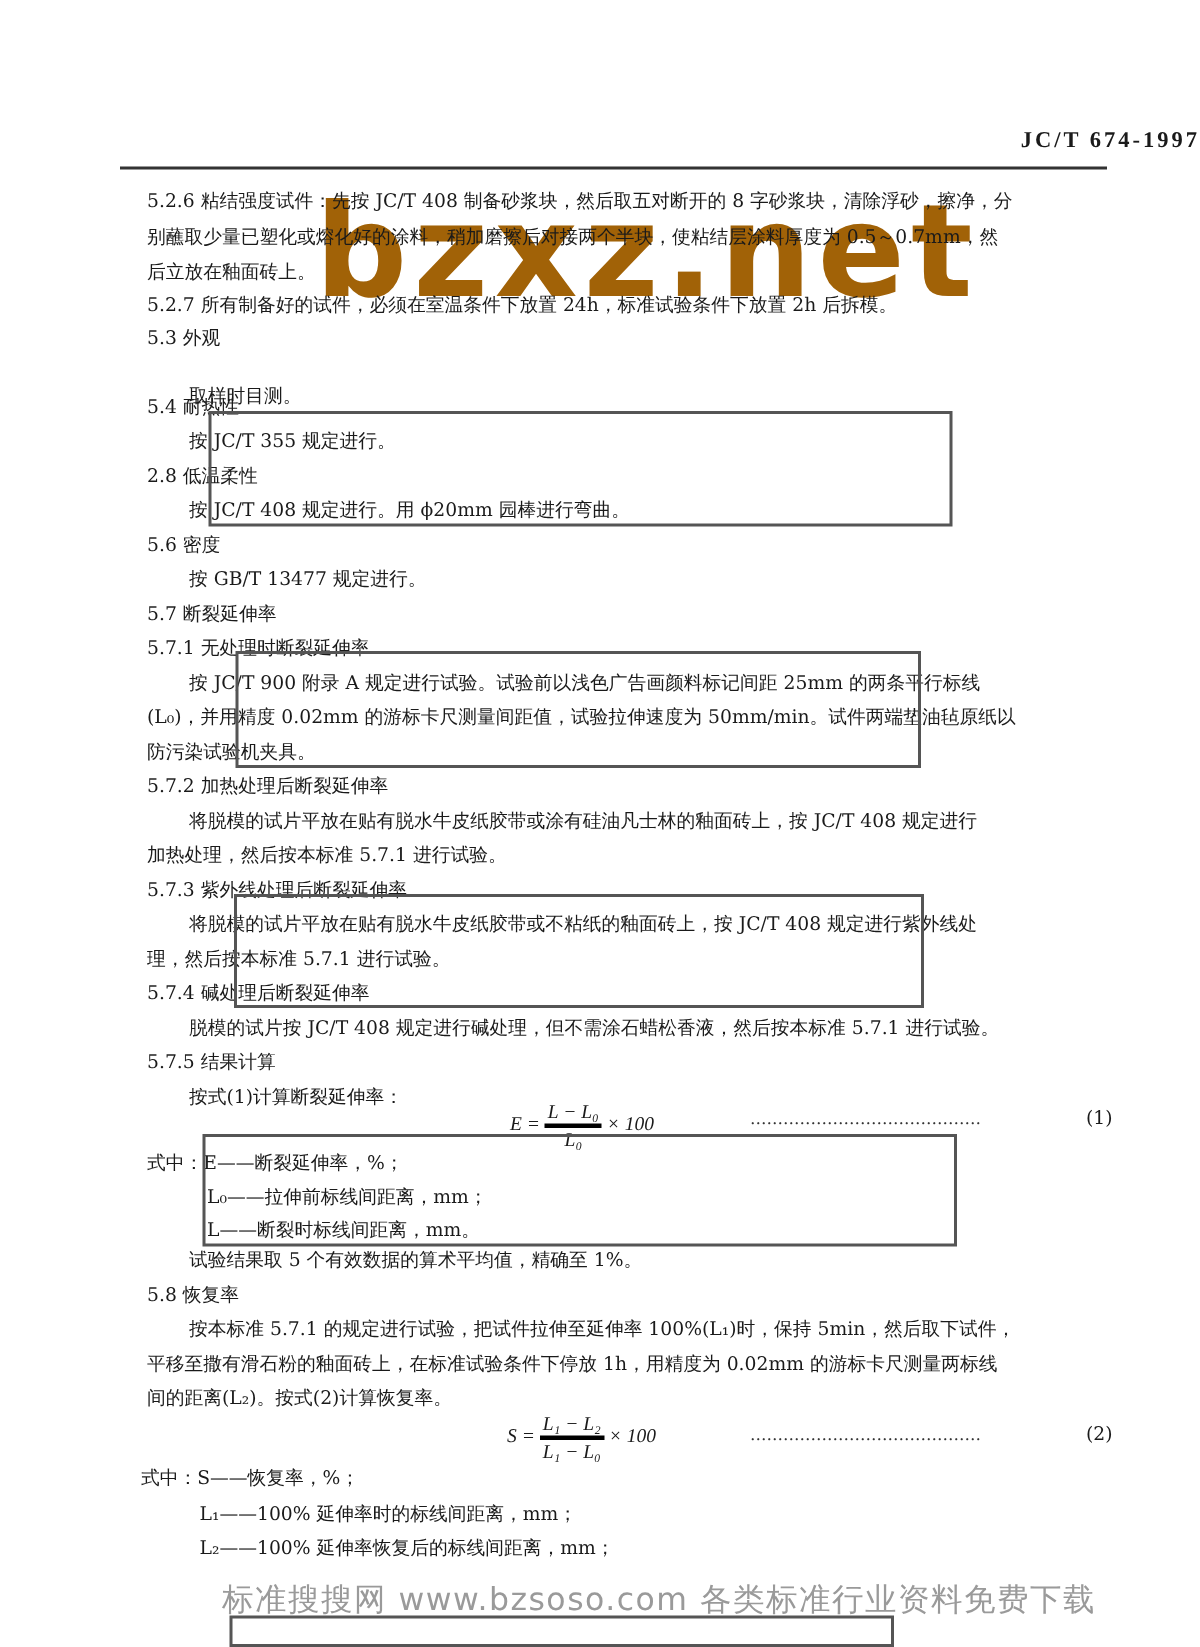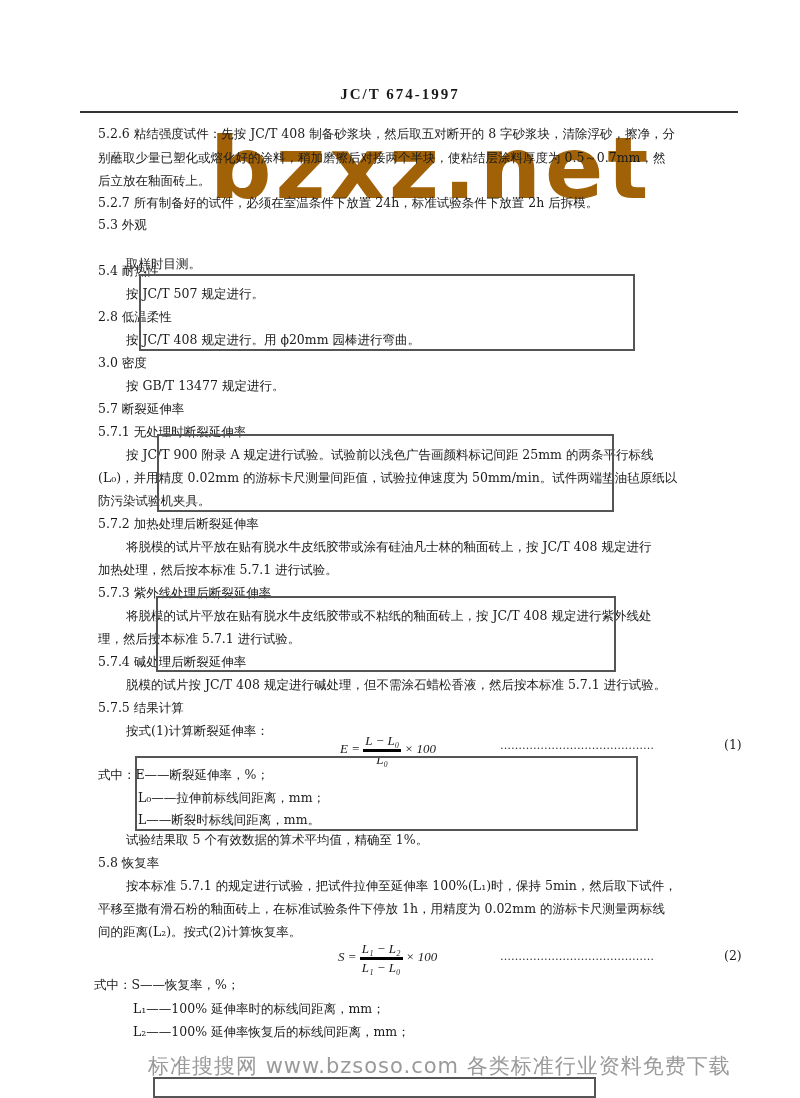--- a/index.html
+++ b/index.html
@@ -2,21 +2,21 @@
 <html><head>
 <meta charset="utf-8">
 <style>
   html, body { margin: 0; padding: 0; }
   body {
     width: 800px; height: 1098px; position: relative; overflow: hidden;
     background: #ffffff; color: #1a1a1a;
     font-family: "DejaVu Serif", "Liberation Serif", serif;
   }
   .abs { position: absolute; white-space: nowrap; }
-  .hdr { left: 0; width: 800px; top: 86px; text-align: center; font-size: 15px; font-weight: bold; letter-spacing: 2px; font-family: "Liberation Serif", serif; }
+  .hdr { left: 0; width: 800px; top: 86px; text-align: right; font-size: 15px; font-weight: bold; letter-spacing: 2px; font-family: "Liberation Serif", serif; }
   .hdr-rule { position: absolute; left: 80px; top: 111px; width: 658px; height: 2px; background: #333; }
   .line { font-size: 12.5px; line-height: 16px; margin-left: 16px; }
   .sec { left: 82px; }
   .ind { left: 110px; }
   .cont { left: 82px; }
   .wm {
     position: absolute; left: 210px; top: 118px; font-size: 86px; font-weight: bold;
     color: #a16207; font-family: "DejaVu Sans", sans-serif; letter-spacing: 4px; z-index: 0;
   }
   .txt { z-index: 2; }
@@ -37,24 +37,24 @@
 <div class="hdr-rule"></div>
 
 <div class="abs line txt sec" style="top:126px">5.2.6  粘结强度试件：先按 JC/T 408 制备砂浆块，然后取五对断开的 8 字砂浆块，清除浮砂，擦净，分</div>
 <div class="abs line txt cont" style="top:150px">别蘸取少量已塑化或熔化好的涂料，稍加磨擦后对接两个半块，使粘结层涂料厚度为 0.5～0.7mm，然</div>
 <div class="abs line txt cont" style="top:173px">后立放在釉面砖上。</div>
 <div class="abs line txt sec" style="top:195px">5.2.7  所有制备好的试件，必须在室温条件下放置 24h，标准试验条件下放置 2h 后拆模。</div>
 
 <div class="abs line txt sec" style="top:217px">5.3  外观</div>
 <div class="abs line txt ind" style="top:256px">取样时目测。</div>
 <div class="abs line txt sec" style="top:263px">5.4  耐热性</div>
-<div class="abs line txt ind" style="top:286px">按 JC/T 507 规定进行。</div>
+<div class="abs line txt ind" style="top:286px">按 JC/T 355 规定进行。</div>
 <div class="abs line txt sec" style="top:309px">2.8  低温柔性</div>
 <div class="abs line txt ind" style="top:332px">按 JC/T 408 规定进行。用 ϕ20mm 园棒进行弯曲。</div>
-<div class="abs line txt sec" style="top:355px">3.0  密度</div>
+<div class="abs line txt sec" style="top:355px">5.6  密度</div>
 <div class="abs line txt ind" style="top:378px">按 GB/T 13477 规定进行。</div>
 
 <div class="abs line txt sec" style="top:401px">5.7  断裂延伸率</div>
 <div class="abs line txt sec" style="top:424px">5.7.1  无处理时断裂延伸率</div>
 <div class="abs line txt ind" style="top:447px">按 JC/T 900 附录 A 规定进行试验。试验前以浅色广告画颜料标记间距 25mm 的两条平行标线</div>
 <div class="abs line txt cont" style="top:470px">(L₀)，并用精度 0.02mm 的游标卡尺测量间距值，试验拉伸速度为 50mm/min。试件两端垫油毡原纸以</div>
 <div class="abs line txt cont" style="top:493px">防污染试验机夹具。</div>
 
 <div class="abs line txt sec" style="top:516px">5.7.2  加热处理后断裂延伸率</div>
 <div class="abs line txt ind" style="top:539px">将脱模的试片平放在贴有脱水牛皮纸胶带或涂有硅油凡士林的釉面砖上，按 JC/T 408 规定进行</div>

